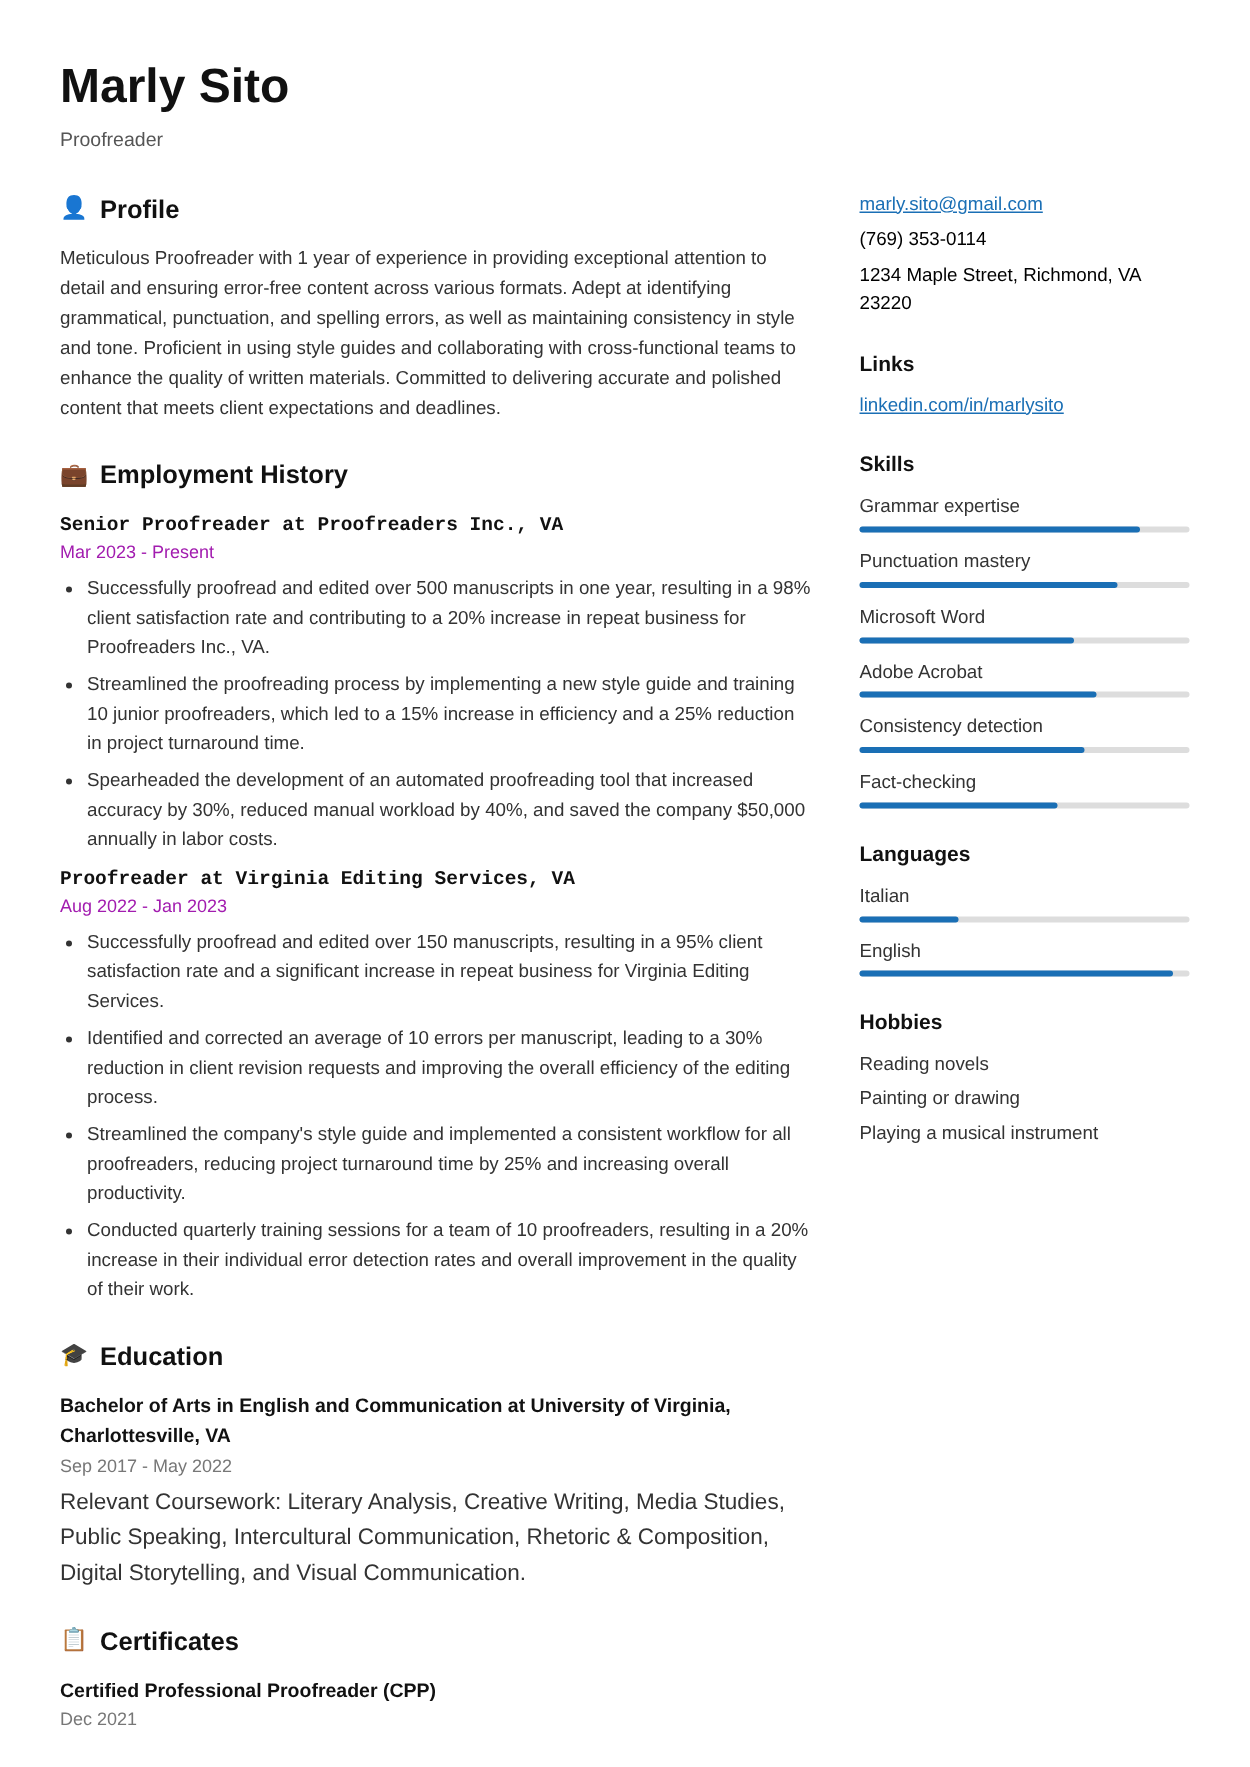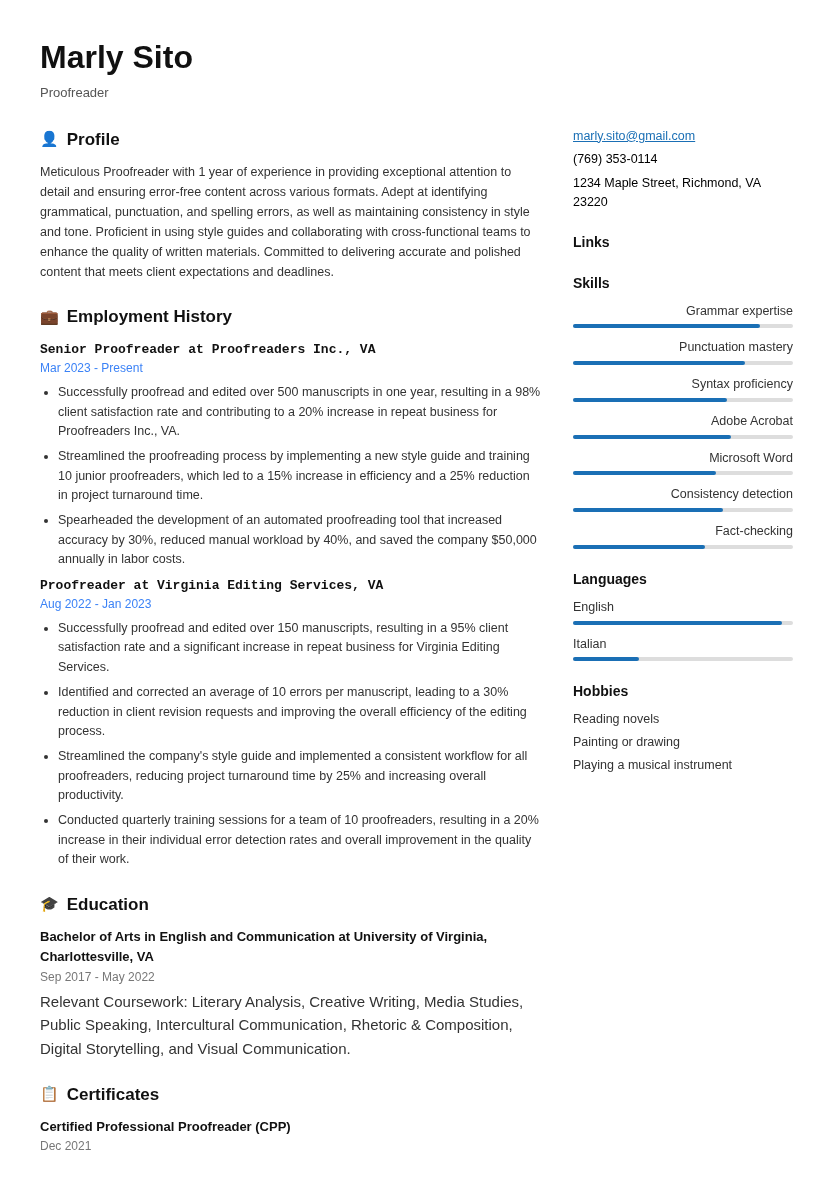--- a/index.html
+++ b/index.html
@@ -67,21 +67,21 @@
     }
     .job-title-line {
       font-size: 13px;
       font-weight: bold;
       color: #111;
       margin-top: 4px;
       font-family: Liberation Mono, monospace;
     }
     .job-dates {
       font-size: 12px;
-      color: #3b82f6;
+      color: #a21caf;
       margin-bottom: 6px;
     }
     ul.job-bullets {
       padding-left: 18px;
     }
     ul.job-bullets li {
       font-size: 12.5px;
       color: #333;
       line-height: 1.55;
       margin-bottom: 6px;
@@ -139,21 +139,20 @@
       text-decoration: underline;
       cursor: pointer;
     }
     .skill-item {
       margin-bottom: 10px;
     }
     .skill-name {
       font-size: 12.5px;
       color: #333;
       margin-bottom: 4px;
-      text-align: right;
     }
     .skill-bar-bg {
       height: 4px;
       background: #ddd;
       border-radius: 2px;
       width: 100%;
     }
     .skill-bar-fill {
       height: 4px;
       background: #1a6fb5;
@@ -242,81 +241,76 @@
     <div class="right-col">
 
       <div class="right-section">
         <div class="detail-email">marly.sito@gmail.com</div>
         <div class="detail-line">(769) 353-0114</div>
         <div class="detail-line">1234 Maple Street, Richmond, VA 23220</div>
       </div>
 
       <div class="right-section">
         <div class="right-section-title">Links</div>
+        <div class="link-line">linkedin.com/in/marlysito</div>
       </div>
 
       <div class="right-section">
         <div class="right-section-title">Skills</div>
 
         <div class="skill-item">
           <div class="skill-name">Grammar expertise</div>
           <div class="skill-bar-bg">
             <div class="skill-bar-fill" style="width:85%"></div>
           </div>
         </div>
         <div class="skill-item">
           <div class="skill-name">Punctuation mastery</div>
           <div class="skill-bar-bg">
             <div class="skill-bar-fill" style="width:78%"></div>
           </div>
         </div>
         <div class="skill-item">
-          <div class="skill-name">Syntax proficiency</div>
-          <div class="skill-bar-bg">
-            <div class="skill-bar-fill" style="width:70%"></div>
+          <div class="skill-name">Microsoft Word</div>
+          <div class="skill-bar-bg">
+            <div class="skill-bar-fill" style="width:65%"></div>
           </div>
         </div>
         <div class="skill-item">
           <div class="skill-name">Adobe Acrobat</div>
           <div class="skill-bar-bg">
             <div class="skill-bar-fill" style="width:72%"></div>
-          </div>
-        </div>
-        <div class="skill-item">
-          <div class="skill-name">Microsoft Word</div>
-          <div class="skill-bar-bg">
-            <div class="skill-bar-fill" style="width:65%"></div>
           </div>
         </div>
         <div class="skill-item">
           <div class="skill-name">Consistency detection</div>
           <div class="skill-bar-bg">
             <div class="skill-bar-fill" style="width:68%"></div>
           </div>
         </div>
         <div class="skill-item">
           <div class="skill-name">Fact-checking</div>
           <div class="skill-bar-bg">
             <div class="skill-bar-fill" style="width:60%"></div>
           </div>
         </div>
       </div>
 
       <div class="right-section">
         <div class="right-section-title">Languages</div>
         <div class="lang-item">
+          <div class="lang-name">Italian</div>
+          <div class="skill-bar-bg">
+            <div class="skill-bar-fill" style="width:30%"></div>
+          </div>
+        </div>
+        <div class="lang-item">
           <div class="lang-name">English</div>
           <div class="skill-bar-bg">
             <div class="skill-bar-fill" style="width:95%"></div>
-          </div>
-        </div>
-        <div class="lang-item">
-          <div class="lang-name">Italian</div>
-          <div class="skill-bar-bg">
-            <div class="skill-bar-fill" style="width:30%"></div>
           </div>
         </div>
       </div>
 
       <div class="right-section">
         <div class="right-section-title">Hobbies</div>
         <div class="hobby-item">Reading novels</div>
         <div class="hobby-item">Painting or drawing</div>
         <div class="hobby-item">Playing a musical instrument</div>
       </div>

